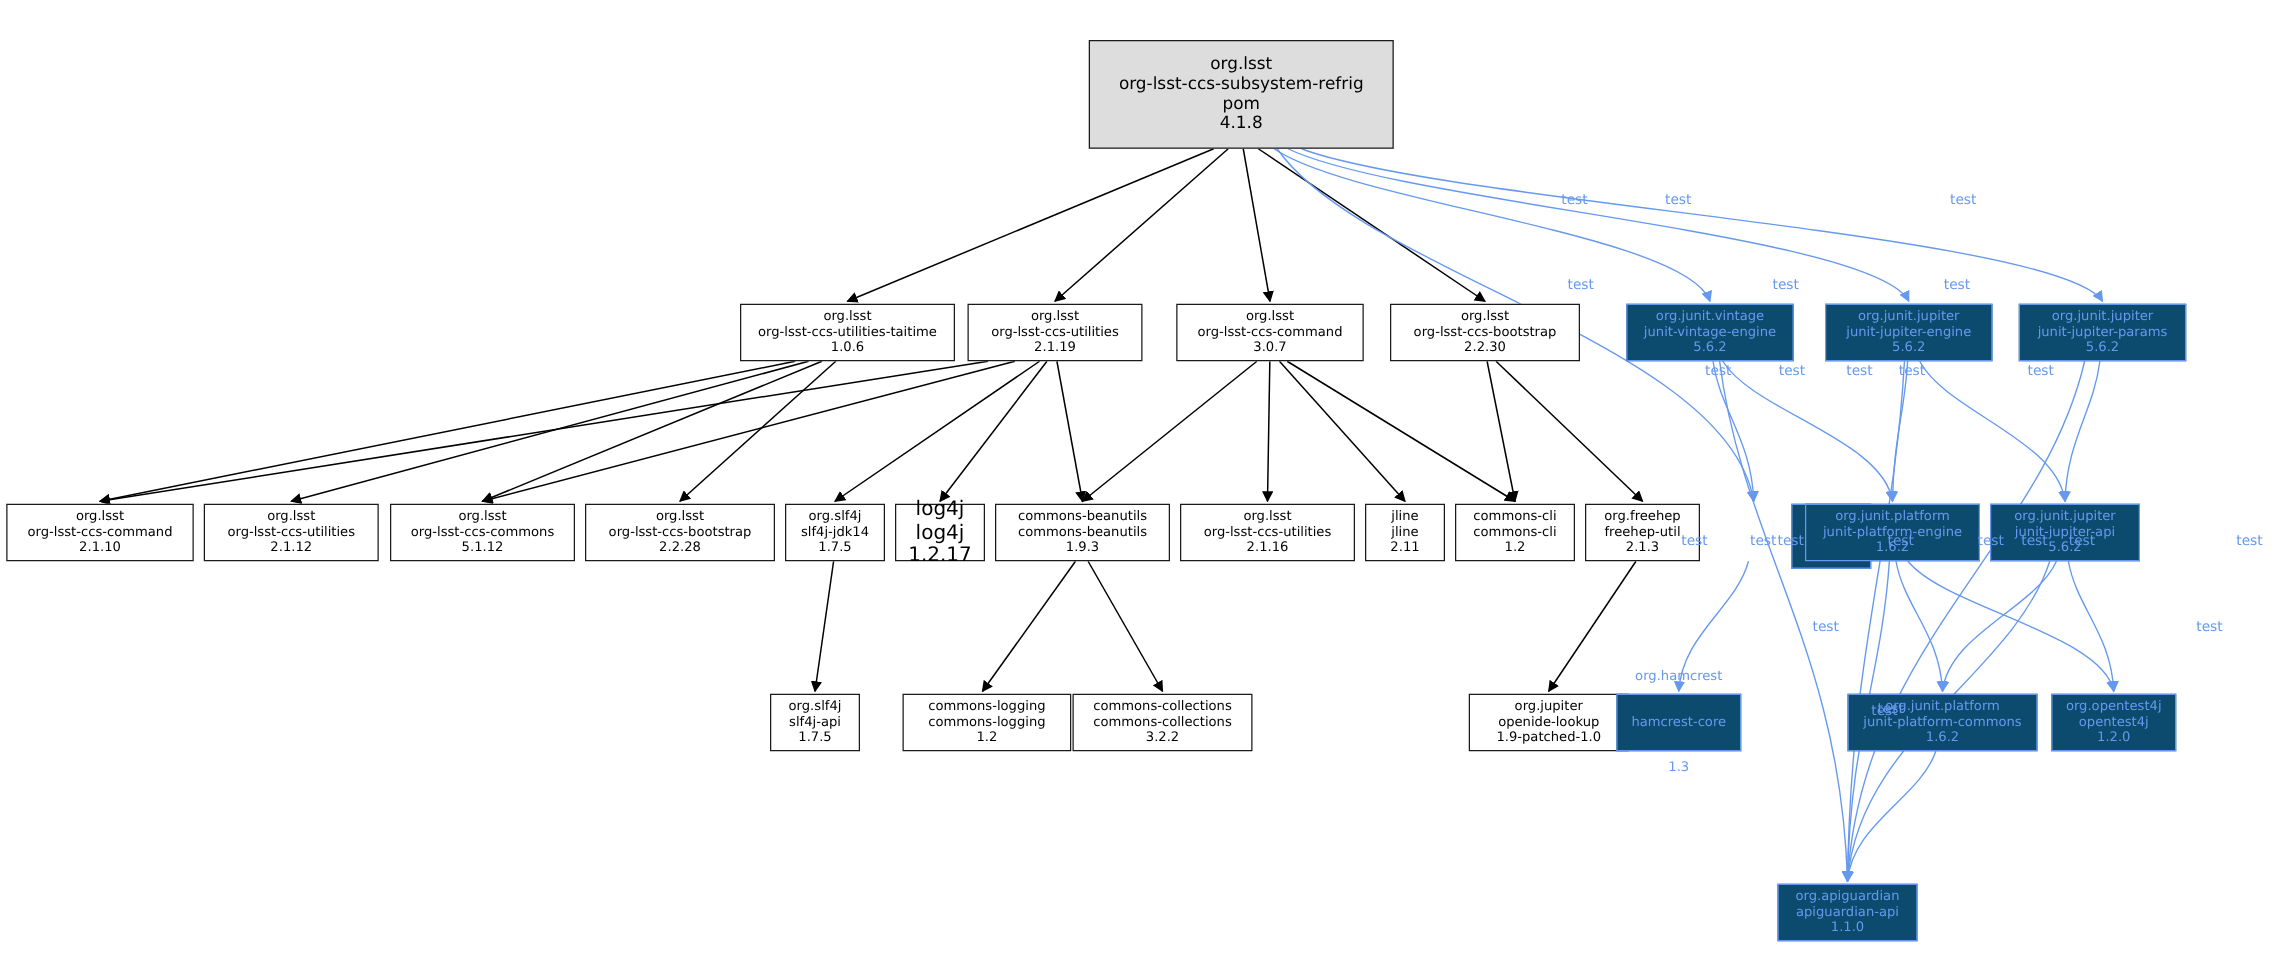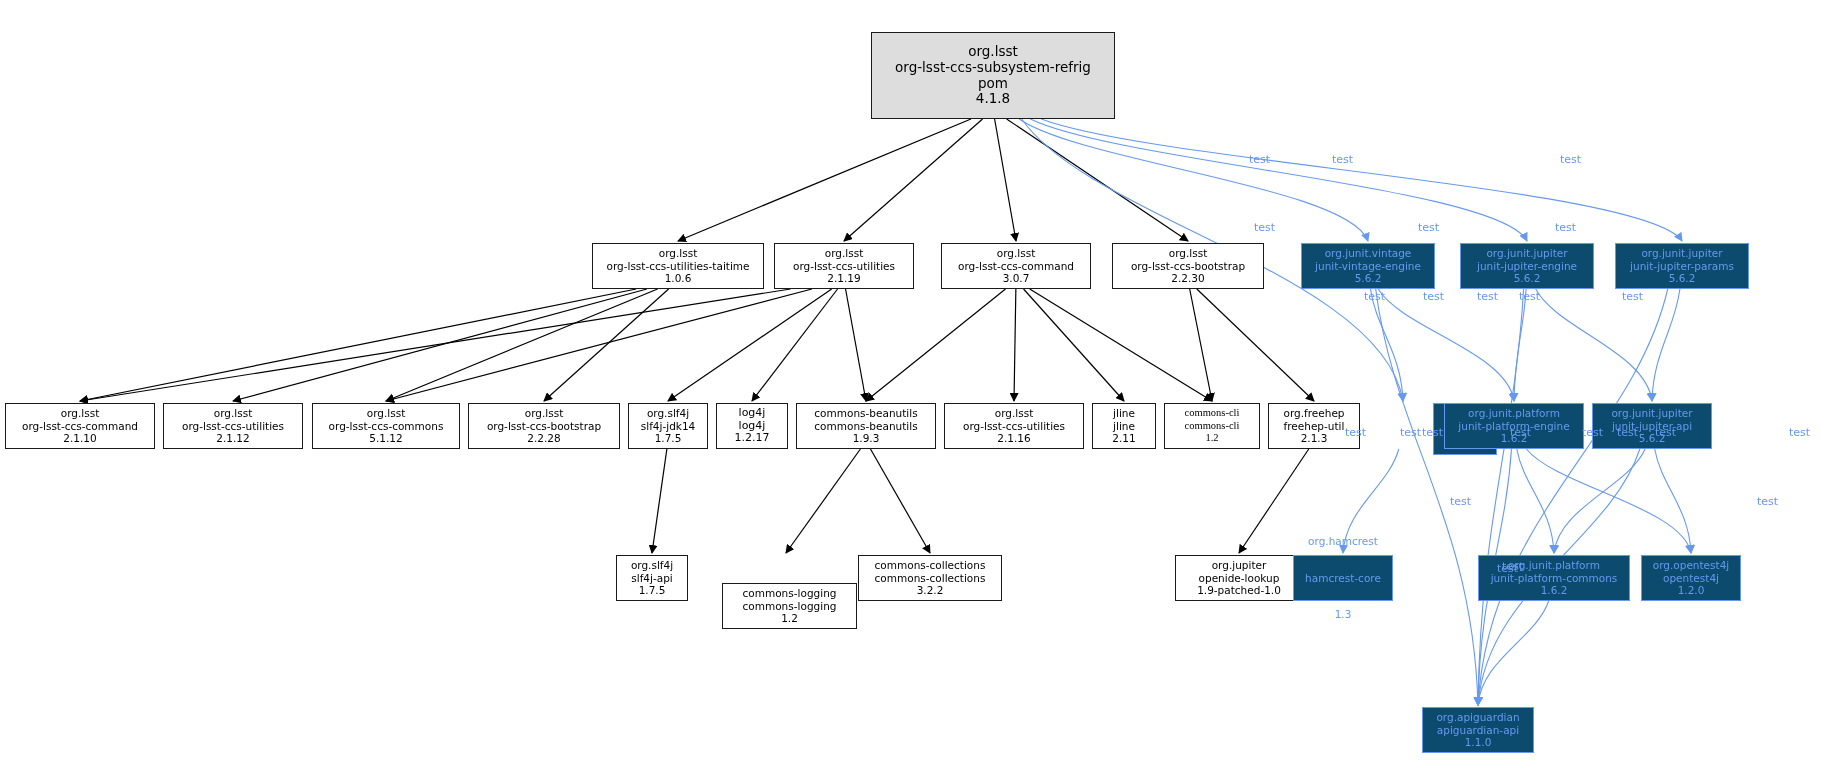--- a/index.html
+++ b/index.html
@@ -192,41 +192,41 @@
       <div class="node black" style="left: 468px; top: 403px; width: 152px; height: 46px; font-size: 10.5px;">
         <span class="ln">org.lsst</span>
         <span class="ln">org-lsst-ccs-bootstrap</span>
         <span class="ln">2.2.28</span>
       </div>
       <div class="node black" style="left: 628px; top: 403px; width: 80px; height: 46px; font-size: 10.5px;">
         <span class="ln">org.slf4j</span>
         <span class="ln">slf4j-jdk14</span>
         <span class="ln">1.7.5</span>
       </div>
-      <div class="node black" style="left: 716px; top: 403px; width: 72px; height: 46px; font-size: 11px;">
+      <div class="node black" style="left: 716px; top: 403px; width: 72px; height: 46px; font-size: 16px;">
         <span class="ln">log4j</span>
         <span class="ln">log4j</span>
         <span class="ln">1.2.17</span>
       </div>
       <div class="node black" style="left: 796px; top: 403px; width: 140px; height: 46px; font-size: 10.5px;">
         <span class="ln">commons-beanutils</span>
         <span class="ln">commons-beanutils</span>
         <span class="ln">1.9.3</span>
       </div>
       <div class="node black" style="left: 944px; top: 403px; width: 140px; height: 46px; font-size: 10.5px;">
         <span class="ln">org.lsst</span>
         <span class="ln">org-lsst-ccs-utilities</span>
         <span class="ln">2.1.16</span>
       </div>
       <div class="node black" style="left: 1092px; top: 403px; width: 64px; height: 46px; font-size: 10.5px;">
         <span class="ln">jline</span>
         <span class="ln">jline</span>
         <span class="ln">2.11</span>
       </div>
-      <div class="node black" style="left: 1164px; top: 403px; width: 96px; height: 46px; font-size: 10.5px; font-family: Liberation Serif, serif;">
+      <div class="node black" style="left: 1164px; top: 403px; width: 96px; height: 46px; font-size: 10.5px;">
         <span class="ln">commons-cli</span>
         <span class="ln">commons-cli</span>
         <span class="ln">1.2</span>
       </div>
       <div class="node black" style="left: 1268px; top: 403px; width: 92px; height: 46px; font-size: 10.5px;">
         <span class="ln">org.freehep</span>
         <span class="ln">freehep-util</span>
         <span class="ln">2.1.3</span>
       </div>
       <div class="node blue" style="left: 1433px; top: 403px; width: 64px; height: 52px; font-size: 10.5px; text-align: right;">
@@ -242,21 +242,21 @@
       <div class="node blue" style="left: 1592px; top: 403px; width: 120px; height: 46px; font-size: 10.5px;">
         <span class="ln">org.junit.jupiter</span>
         <span class="ln">junit-jupiter-api</span>
         <span class="ln">5.6.2</span>
       </div>
       <div class="node black" style="left: 616px; top: 555px; width: 72px; height: 46px; font-size: 10.5px;">
         <span class="ln">org.slf4j</span>
         <span class="ln">slf4j-api</span>
         <span class="ln">1.7.5</span>
       </div>
-      <div class="node black" style="left: 722px; top: 555px; width: 135px; height: 46px; font-size: 10.5px; margin-top: 28px;">
+      <div class="node black" style="left: 722px; top: 555px; width: 135px; height: 46px; font-size: 10.5px;">
         <span class="ln">commons-logging</span>
         <span class="ln">commons-logging</span>
         <span class="ln">1.2</span>
       </div>
       <div class="node black" style="left: 858px; top: 555px; width: 144px; height: 46px; font-size: 10.5px;">
         <span class="ln">commons-collections</span>
         <span class="ln">commons-collections</span>
         <span class="ln">3.2.2</span>
       </div>
       <div class="node black" style="left: 1175px; top: 555px; width: 128px; height: 46px; font-size: 10.5px;">

